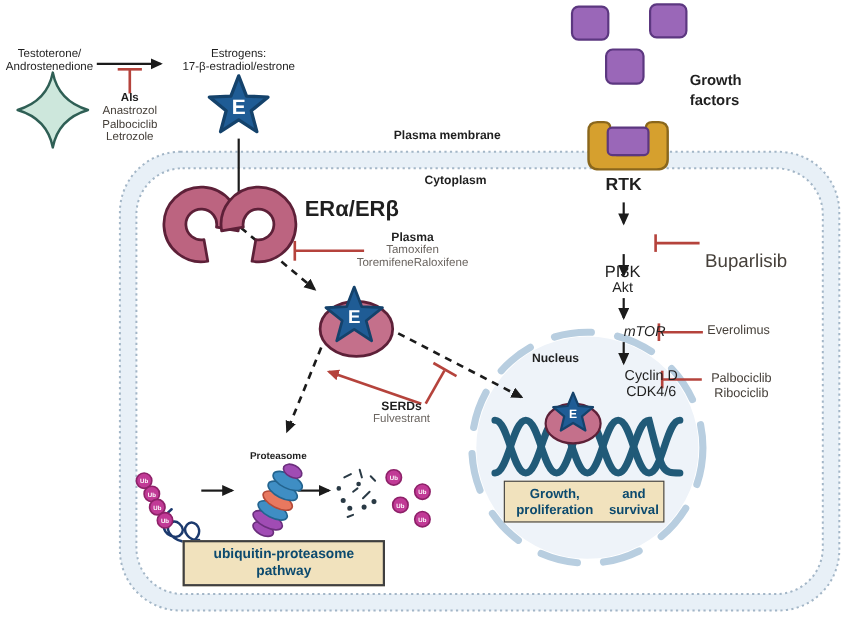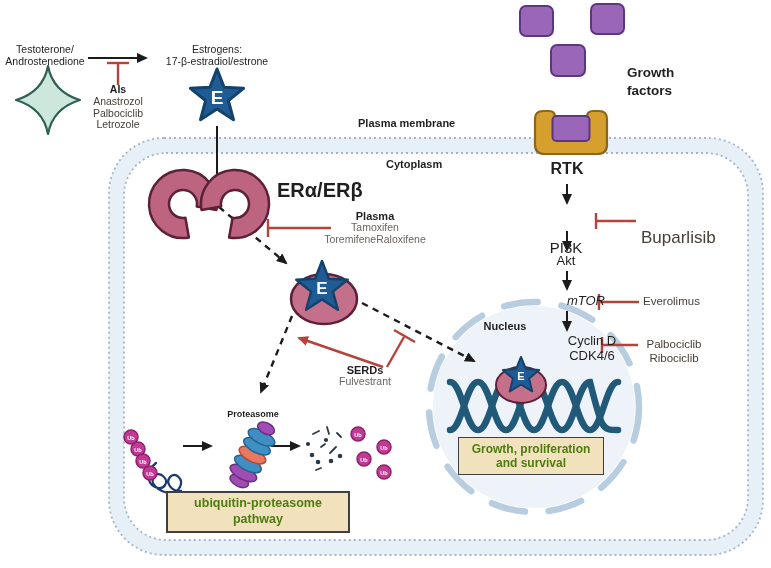--- a/index.html
+++ b/index.html
@@ -8,22 +8,22 @@
     font-family:"Liberation Sans",sans-serif;
   }
   #shapes{position:absolute;left:0;top:0;}
   .lbl{position:absolute;color:#1f1f1f;line-height:1.12;white-space:nowrap;}
   .ctr{text-align:center;}
   .b{font-weight:bold;}
   .gray{color:#6b6560;}
   .drug{color:#46403a;}
   .box{
     position:absolute;background:#f1e2bd;border:1.6px solid #3f3f3f;
-    display:flex;flex-direction:column;align-items:center;justify-content:center;
-    font-weight:bold;color:#4d7c0f;text-align:center;
+    display:flex;flex-direction:row;align-items:center;justify-content:center;
+    font-weight:bold;color:#0c4a6e;text-align:center;
   }
 </style>
 </head>
 <body>
 
 <div id="canvas">
 
   <svg id="shapes" width="771" height="568" viewBox="0 0 771 568">
     <defs>
       <marker id="mB" markerUnits="userSpaceOnUse" markerWidth="13" markerHeight="11" refX="9" refY="5" orient="auto">

